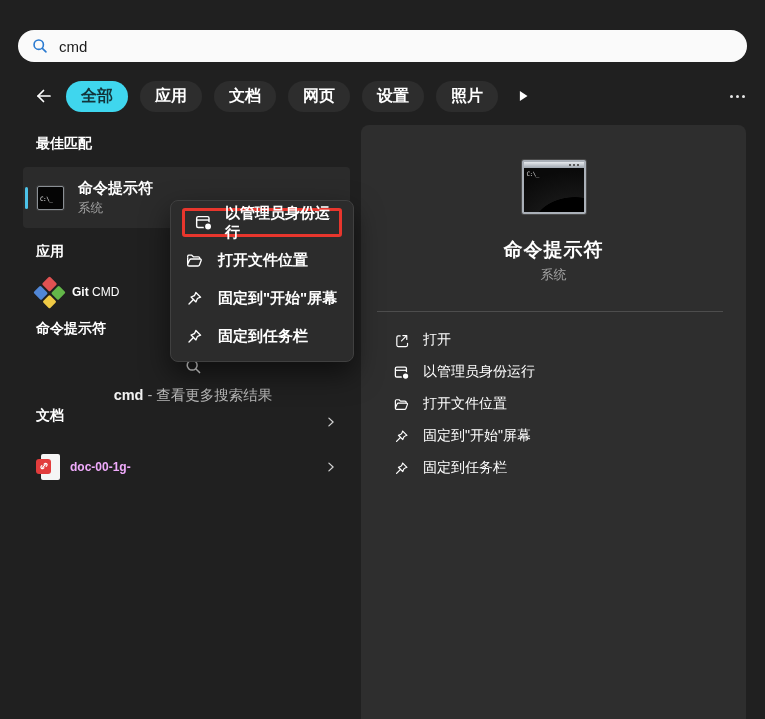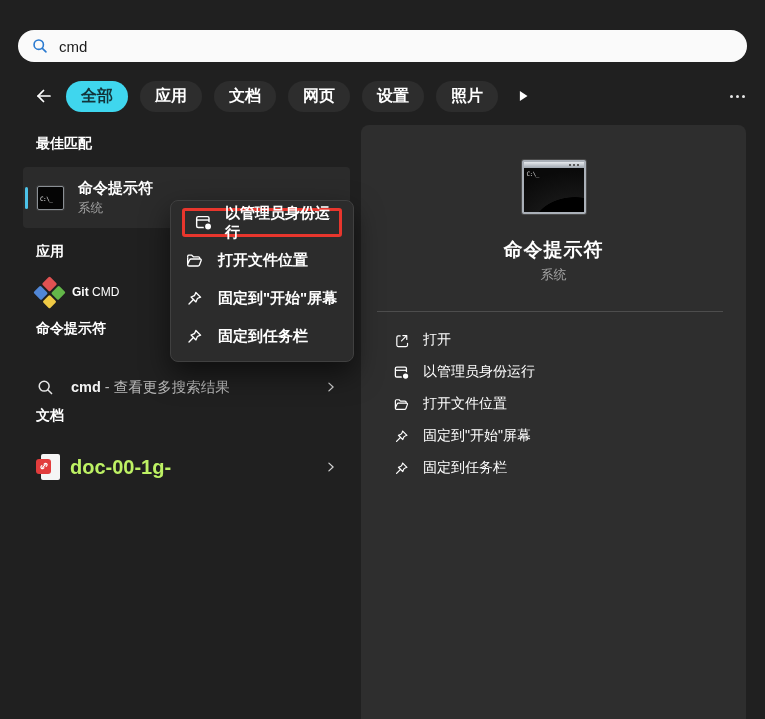--- a/index.html
+++ b/index.html
@@ -58,26 +58,26 @@
     width:3px; height:22px; border-radius:2px; background:#4cc2e8;
   }
   .best-texts { margin-left:14px; }
   .row-title { font-size:15px; font-weight:700; color:#fff; line-height:19px; }
   .row-sub { font-size:12.5px; color:#a3a3a3; margin-top:3px; }
 
   .git-row { top:271px; height:42px; padding-left:13px; gap:9px; }
   .git-label { font-size:12px;text-align:center; }
   .git-label b { font-weight:700; }
 
-  .web-row { top:368px; height:38px; padding-left:13px; gap:16px; }
+  .web-row { top:357px; height:38px; padding-left:13px; gap:10px;flex-direction:column; }
   .web-label { font-size:14.5px; font-weight:700; color:#f2f2f2; white-space:nowrap; }
   .web-label .dim { font-weight:400; color:#b9b9b9; }
 
   .doc-row { top:438px; height:58px; padding-left:13px; gap:9px; }
-  .doc-lines { font-size:20px; font-weight:700; line-height:18px; color:#bef264; }
+  .doc-lines { font-size:12px; font-weight:700; line-height:18px; color:#f0abfc; }
 
   .chevron { margin-left:auto; margin-right:12px; }
 
   
   .cmd-icon-sm {
     width:27px; height:24px; background:#050505;
     border:1px solid #8a8f94; border-radius:2px;
     box-shadow:0 0 0 1px #3a3a3a; overflow:hidden; flex-shrink:0;
   }
   .cmd-icon-sm .bar {

